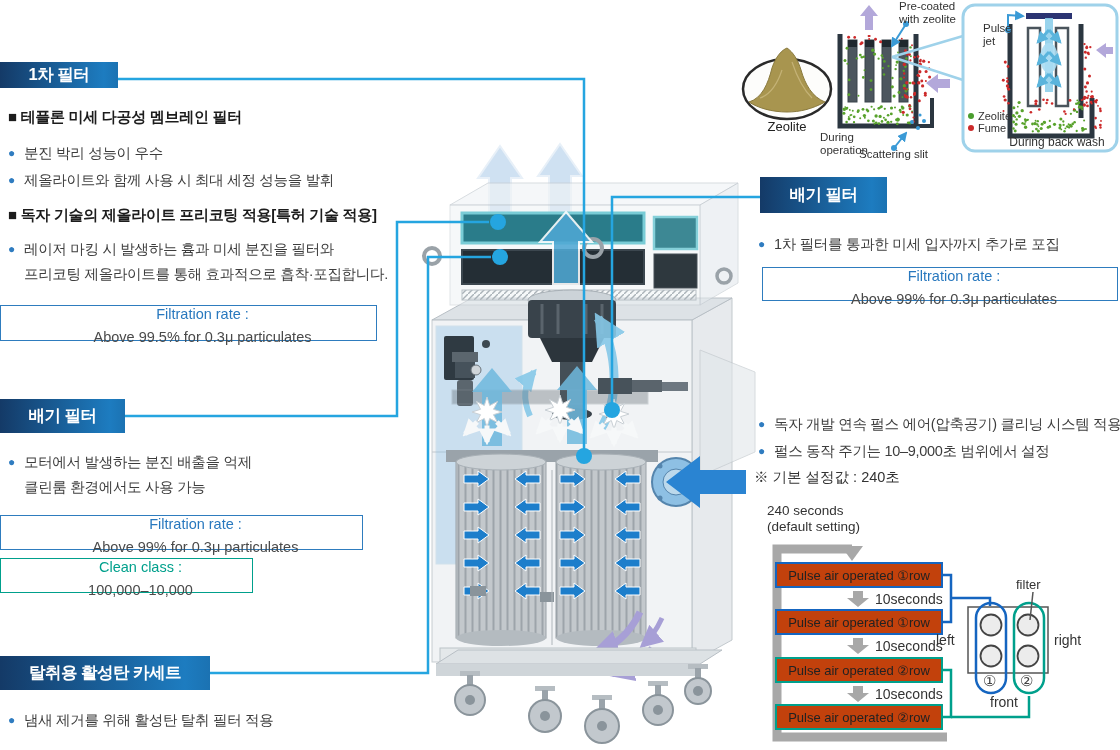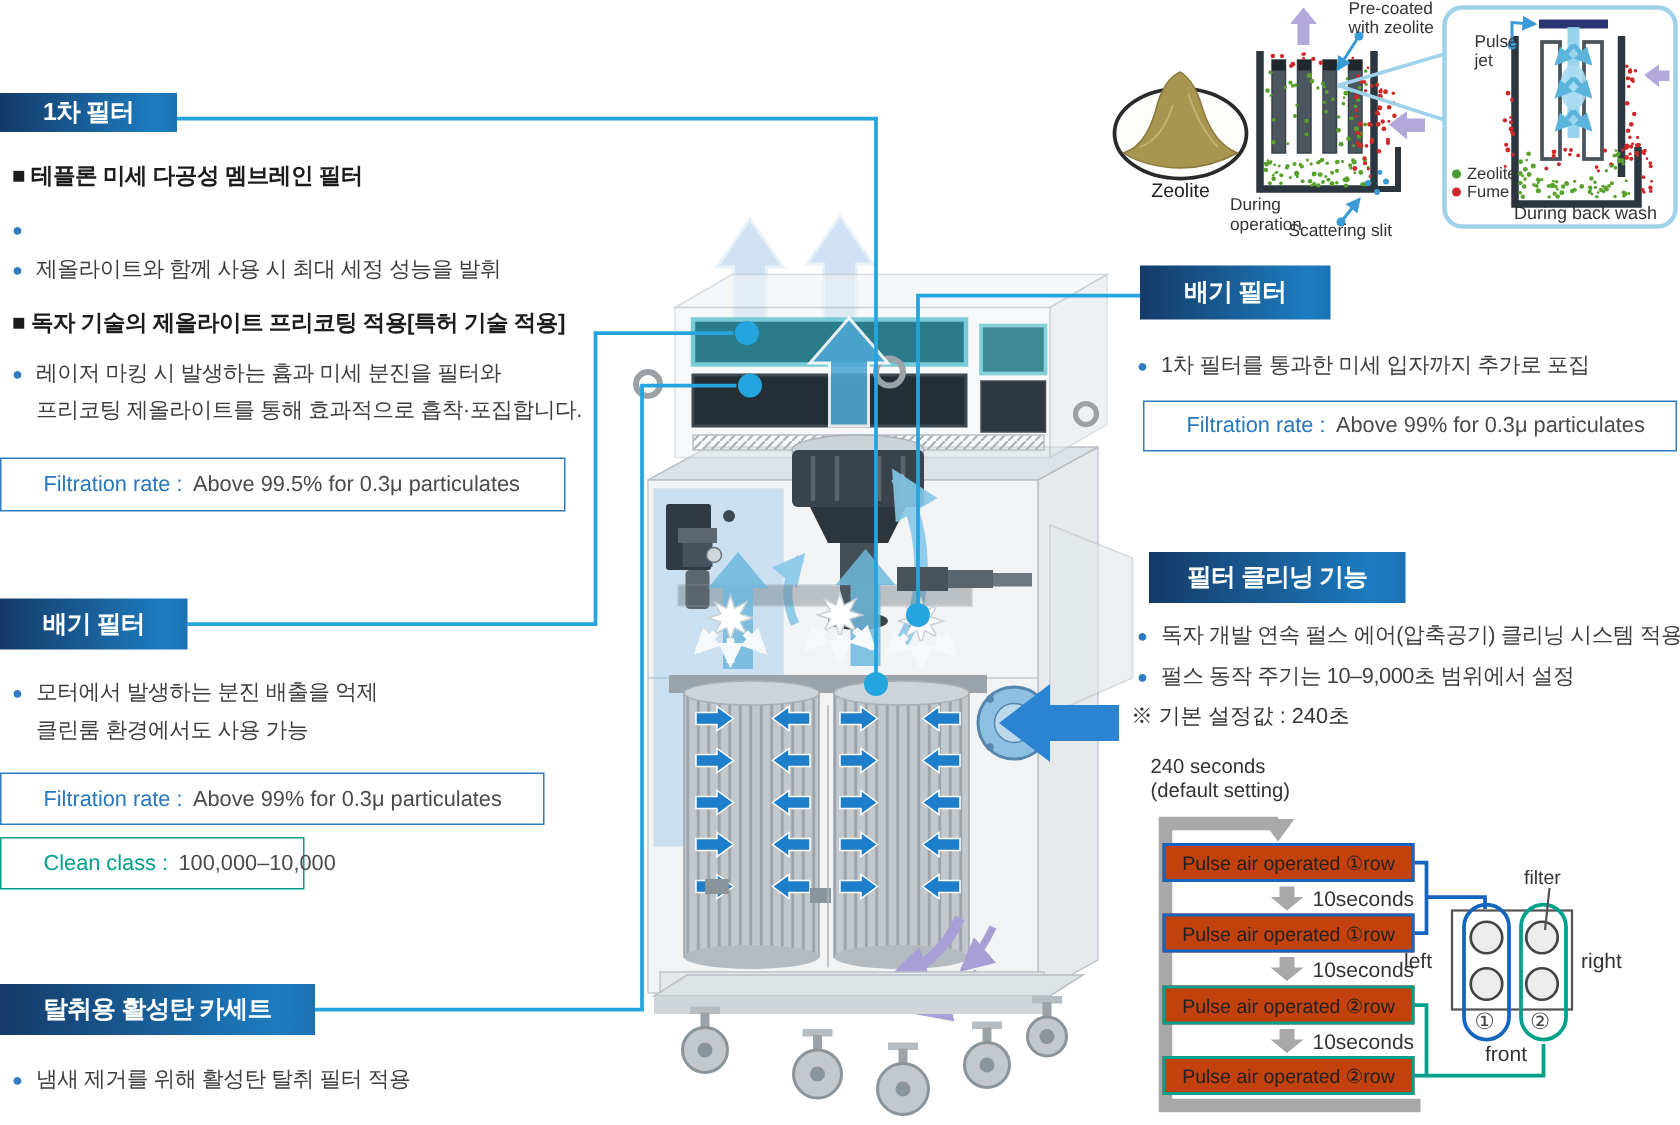--- a/index.html
+++ b/index.html
@@ -10,21 +10,21 @@
        color:#fff;font-weight:bold;font-size:16.5px;letter-spacing:-0.5px;white-space:nowrap;
        background:linear-gradient(90deg,#143a67 0%,#1d7cc0 88%,#1b72b2 100%);}
   .bh{position:absolute;z-index:2;font-weight:bold;font-size:15px;color:#1c1c1c;
       white-space:nowrap;letter-spacing:-0.3px;}
   .bul{position:absolute;z-index:2;display:flex;gap:9px;font-size:14.5px;color:#3d3d3d;
        letter-spacing:-0.3px;line-height:25px;white-space:nowrap;}
   .bul .d{color:#2f7cc0;font-size:12px;}
   .note{position:absolute;z-index:2;font-size:14.5px;color:#333;white-space:nowrap;}
   .spec{position:absolute;z-index:2;display:flex;align-items:center;gap:7px;
         border:1.6px solid #2e7cbe;padding-left:28px;font-size:14.5px;white-space:nowrap;
-        box-sizing:border-box;background:#fff;}
+        box-sizing:border-box;background:#fff;flex-direction:column;}
   .spec .lab{color:#2878be;}
   .spec .val{color:#4a4a4a;}
   .spec.teal{border-color:#00a08c;}
   .spec.teal .lab{color:#00a08c;}
   .fbox{position:absolute;z-index:2;width:168px;height:26px;box-sizing:border-box;
         border:2.5px solid #1565c0;display:flex;align-items:center;justify-content:center;
         font-size:13px;color:#222;background:#c2410c;white-space:nowrap;}
   .fbox.teal{border-color:#00a08c;}
   .lbl{position:absolute;z-index:2;color:#333;white-space:nowrap;}
 </style>
@@ -613,20 +613,21 @@
     <circle cx="500" cy="257" r="8"></circle>
     <circle cx="584" cy="456" r="8"></circle>
     <circle cx="612" cy="410" r="8"></circle>
   </g>
 </svg>
 
 <div class="hdr" style="left:0;top:62px;width:118px;height:26px">1차 필터</div>
 <div class="bh" style="left:8px;top:108px">■ 테플론 미세 다공성 멤브레인 필터</div>
 <div class="bul" style="left:8px;top:141px">
       <span class="d">●</span>
+      <span>분진 박리 성능이 우수</span>
     </div>
 <div class="bul" style="left:8px;top:168px">
       <span class="d">●</span>
       <span>제올라이트와 함께 사용 시 최대 세정 성능을 발휘</span>
     </div>
 <div class="bh" style="left:8px;top:206px">■ 독자 기술의 제올라이트 프리코팅 적용[특허 기술 적용]</div>
 <div class="bul" style="left:8px;top:237px">
       <span class="d">●</span>
       <span><span>레이저 마킹 시 발생하는 흄과 미세 분진을 필터와</span><br><span>프리코팅 제올라이트를 통해 효과적으로 흡착·포집합니다.</span></span>
     </div>
@@ -637,42 +638,41 @@
 
 <div class="hdr" style="left:0;top:399px;width:125px;height:34px">배기 필터</div>
 <div class="bul" style="left:8px;top:450px">
       <span class="d">●</span>
       <span><span>모터에서 발생하는 분진 배출을 억제</span><br><span>클린룸 환경에서도 사용 가능</span></span>
     </div>
 <div class="spec" style="left:0;top:515px;width:363px;height:35px">
   <span class="lab">Filtration rate :</span>
   <span class="val">Above 99% for 0.3μ particulates</span>
 </div>
-<div class="spec teal" style="left:0;top:558px;width:203px;height:35px">
+<div class="spec teal" style="left:0;top:558px;width:253px;height:35px">
   <span class="lab">Clean class :</span>
   <span class="val">100,000–10,000</span>
 </div>
 
 <div class="hdr" style="left:0;top:656px;width:210px;height:34px">탈취용 활성탄 카세트</div>
 <div class="bul" style="left:8px;top:708px">
       <span class="d">●</span>
       <span>냄새 제거를 위해 활성탄 탈취 필터 적용</span>
     </div>
 
 <div class="hdr" style="left:760px;top:177px;width:127px;height:36px">배기 필터</div>
 <div class="bul" style="left:758px;top:232px">
       <span class="d">●</span>
       <span>1차 필터를 통과한 미세 입자까지 추가로 포집</span>
     </div>
 <div class="spec" style="left:762px;top:267px;width:356px;height:34px">
   <span class="lab">Filtration rate :</span>
   <span class="val">Above 99% for 0.3μ particulates</span>
 </div>
 
-<div class="hdr" style="left:766px;top:368px;width:171px;height:34px">필터 클리닝 기능</div>
 <div class="bul" style="left:758px;top:412px">
       <span class="d">●</span>
       <span>독자 개발 연속 펄스 에어(압축공기) 클리닝 시스템 적용</span>
     </div>
 <div class="bul" style="left:758px;top:439px">
       <span class="d">●</span>
       <span>펄스 동작 주기는 10–9,000초 범위에서 설정</span>
     </div>
 <div class="note" style="left:754px;top:468px">※ 기본 설정값 : 240초</div>
 

